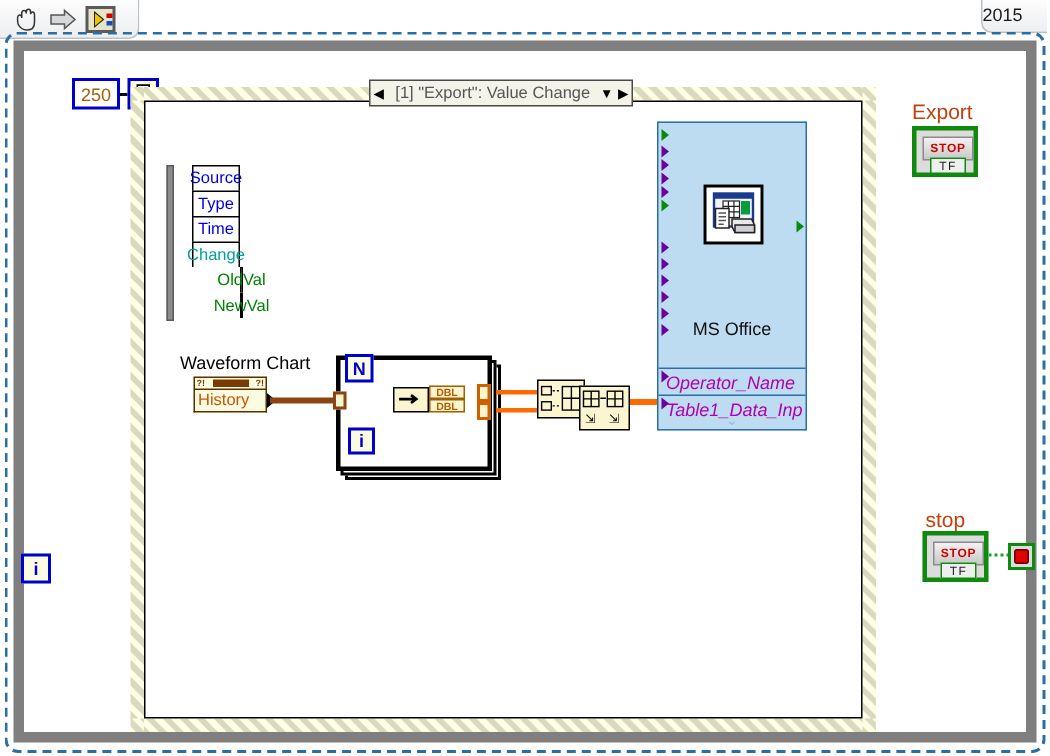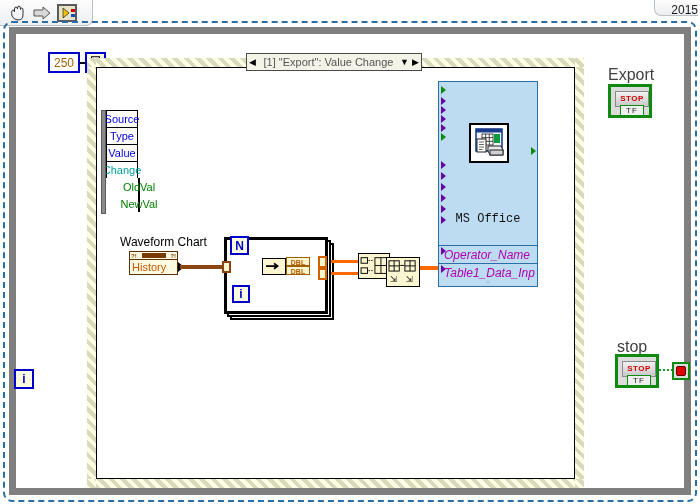--- a/index.html
+++ b/index.html
@@ -28,27 +28,27 @@
     box-sizing: border-box;
   }
   .tb-icon {
     position: absolute;
     top: 4px;
     width: 20px; height: 18px;
   }
   .version-tab {
     position: absolute;
     right: 2px; top: 0;
-    width: 44px; height: 16px;
+    width: 44px; height: 22px;
     background: linear-gradient(#fdfdfd, #eceef0);
     border: 1px solid #b9c0c7;
     border-top: none; border-right: none;
     border-bottom-left-radius: 7px;
     box-sizing: border-box;
-    text-align: right;
+    text-align: left;
     font-size: 12px;
     line-height: 21px;
     color: #1a1a1a;
   }
   .window-frame {
     position: absolute;
     left: 3px; top: 21px;
     width: 694px; height: 481px;
     border: 2px dashed #2a6ea6;
     border-radius: 9px;
@@ -128,22 +128,23 @@
     display: flex;
     align-items: center;
     justify-content: center;
     font-size: 12px;
     color: #a16207;
   }
 
   
   .edn {
     position: absolute;
-    left: 106px; top: 110px;
+    left: 116px; top: 110px;
     width: 32px;
+    padding-left: 12px;
   }
   .edn-bar {
     position: absolute;
     left: -5px; top: 0;
     width: 5px; height: 104px;
     background: #8c8c8c;
     border: 1px solid #5a5a5a;
     box-sizing: border-box;
   }
   .edn-item {
@@ -179,21 +180,20 @@
     border: 1px solid #2a6fa8;
     box-sizing: border-box;
   }
   .express-title {
     position: absolute;
     left: 0; right: 0; top: 130px;
     text-align: center;
     font-size: 12px;
     color: #101010;
     line-height: 15px;
-    font-family: Liberation Mono, monospace;
   }
   .express-io {
     position: absolute;
     left: 0; right: 0;
     height: 18px;
     border-top: 1px solid #2a6fa8;
     font-size: 12px;
     color: #b000b0;
     display: flex;
     align-items: center;
@@ -258,22 +258,22 @@
     border: 1px solid #0f8a0f;
     box-sizing: border-box;
     font-size: 8px;
     text-align: center;
     line-height: 9px;
     color: #222;
     letter-spacing: 1px;
   }
   .ctrl-label {
     position: absolute;
-    font-size: 16px;
-    color: #404040;
+    font-size: 14px;
+    color: #c2410c;
     white-space: nowrap;
   }
   .stop-term {
     position: absolute;
     width: 18px; height: 18px;
     border: 2px solid #0f8a0f;
     background: #dcdcdc;
     box-sizing: border-box;
   }
   .stop-term::after {
@@ -445,21 +445,21 @@
     <div class="arrow-btn">◀</div>
     <div class="label">[1] "Export": Value Change</div>
     <div class="arrow-btn">▼</div>
     <div class="arrow-btn">▶</div>
   </div>
 
   <div class="edn">
     <div class="edn-bar"></div>
     <div class="edn-item c-blue">Source</div>
     <div class="edn-item c-blue">Type</div>
-    <div class="edn-item c-blue">Value</div>
+    <div class="edn-item c-blue">Time</div>
     <div class="edn-item c-teal">Change</div>
     <div class="edn-item c-green">OldVal</div>
     <div class="edn-item c-green">NewVal</div>
   </div>
 
   <div class="wf-label" style="left:120px; top:235px;">Waveform Chart</div>
 
   <div class="prop-node">
     <div class="prop-icon-row">
       <span class="q">?!</span>

